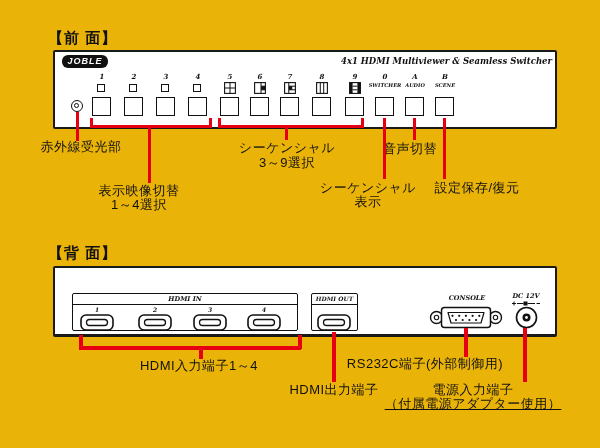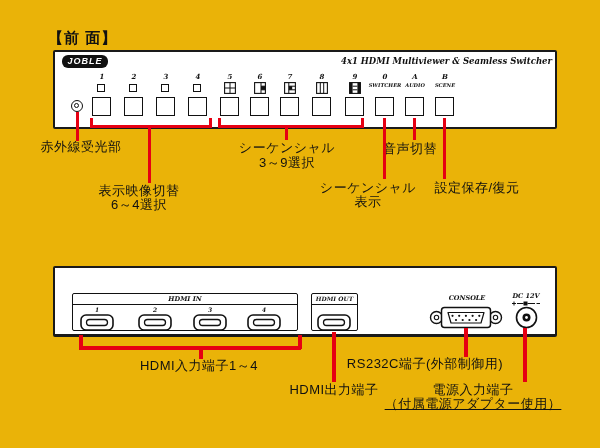--- a/index.html
+++ b/index.html
@@ -143,28 +143,29 @@
   <div class="red" style="left:218px;top:118px;width:3px;height:10px;"></div>
   <div class="red" style="left:361px;top:118px;width:3px;height:10px;"></div>
   <div class="red" style="left:218px;top:125px;width:146px;height:3px;"></div>
   <div class="red" style="left:285px;top:128px;width:3px;height:12px;"></div>
   <div class="red" style="left:383px;top:118px;width:3px;height:61px;"></div>
   <div class="red" style="left:413px;top:118px;width:3px;height:22px;"></div>
   <div class="red" style="left:443px;top:118px;width:3px;height:61px;"></div>
 
   <div class="lbl" style="left:30px;top:140px;width:102px;">赤外線受光部</div>
   <div class="lbl" style="left:87px;top:184px;width:104px;">表示映像切替</div>
-  <div class="lbl" style="left:87px;top:198px;width:104px;">6～4選択</div>
+  <div class="lbl" style="left:87px;top:198px;width:104px;">1～4選択</div>
   <div class="lbl" style="left:215px;top:141px;width:144px;">シーケンシャル</div>
   <div class="lbl" style="left:215px;top:156px;width:144px;">3～9選択</div>
   <div class="lbl" style="left:316px;top:181px;width:104px;">シーケンシャル</div>
   <div class="lbl" style="left:368px;top:142px;width:84px;">音声切替</div>
   <div class="lbl" style="left:415px;top:181px;width:124px;">設定保存/復元</div>
   <div class="lbl" style="left:316px;top:195px;width:104px;">表示</div>
 
+  <div class="heading" style="left:48px;top:244px;">【背 面】</div>
 
   <div class="panel" style="left:53px;top:266px;width:500px;height:66px;border-bottom-width:3px;"></div>
 
   <div class="group" style="left:72px;width:224px;height:36px;">
     <div class="group-title serif-i">HDMI IN</div>
   </div>
   <div class="portnum serif-i" style="left:80px;">1</div>
   <div class="portnum serif-i" style="left:138px;">2</div>
   <div class="portnum serif-i" style="left:193px;">3</div>
   <div class="portnum serif-i" style="left:247px;">4</div>

